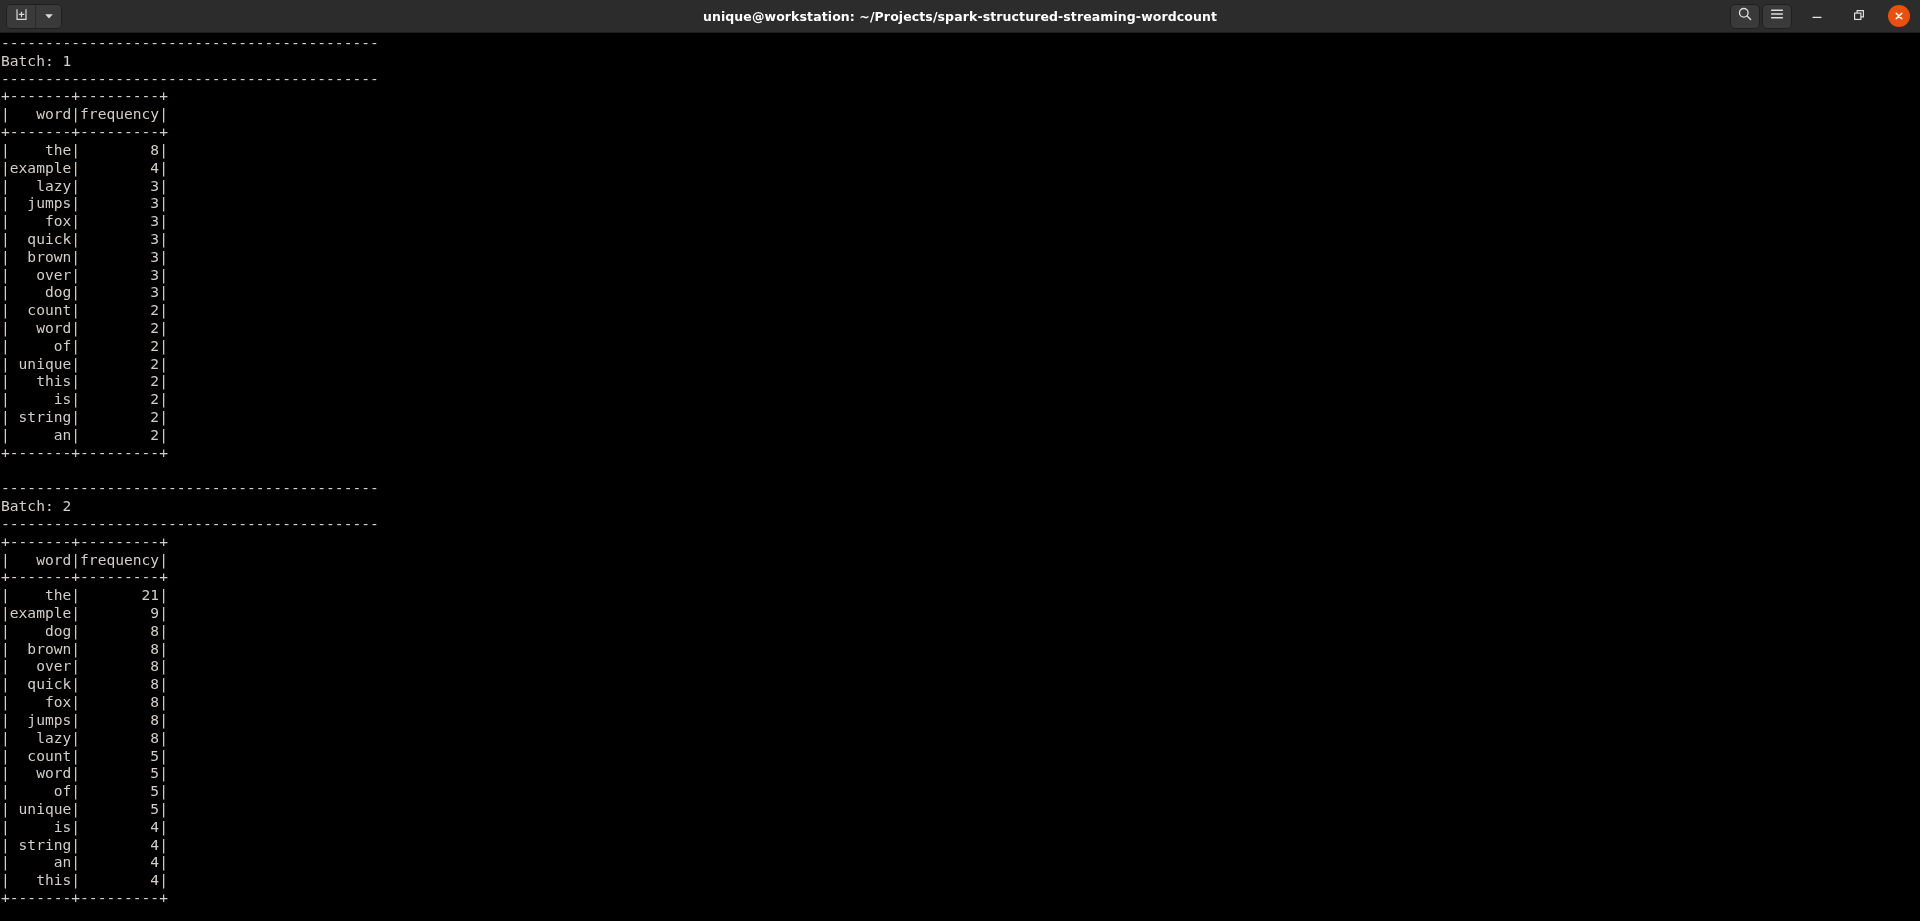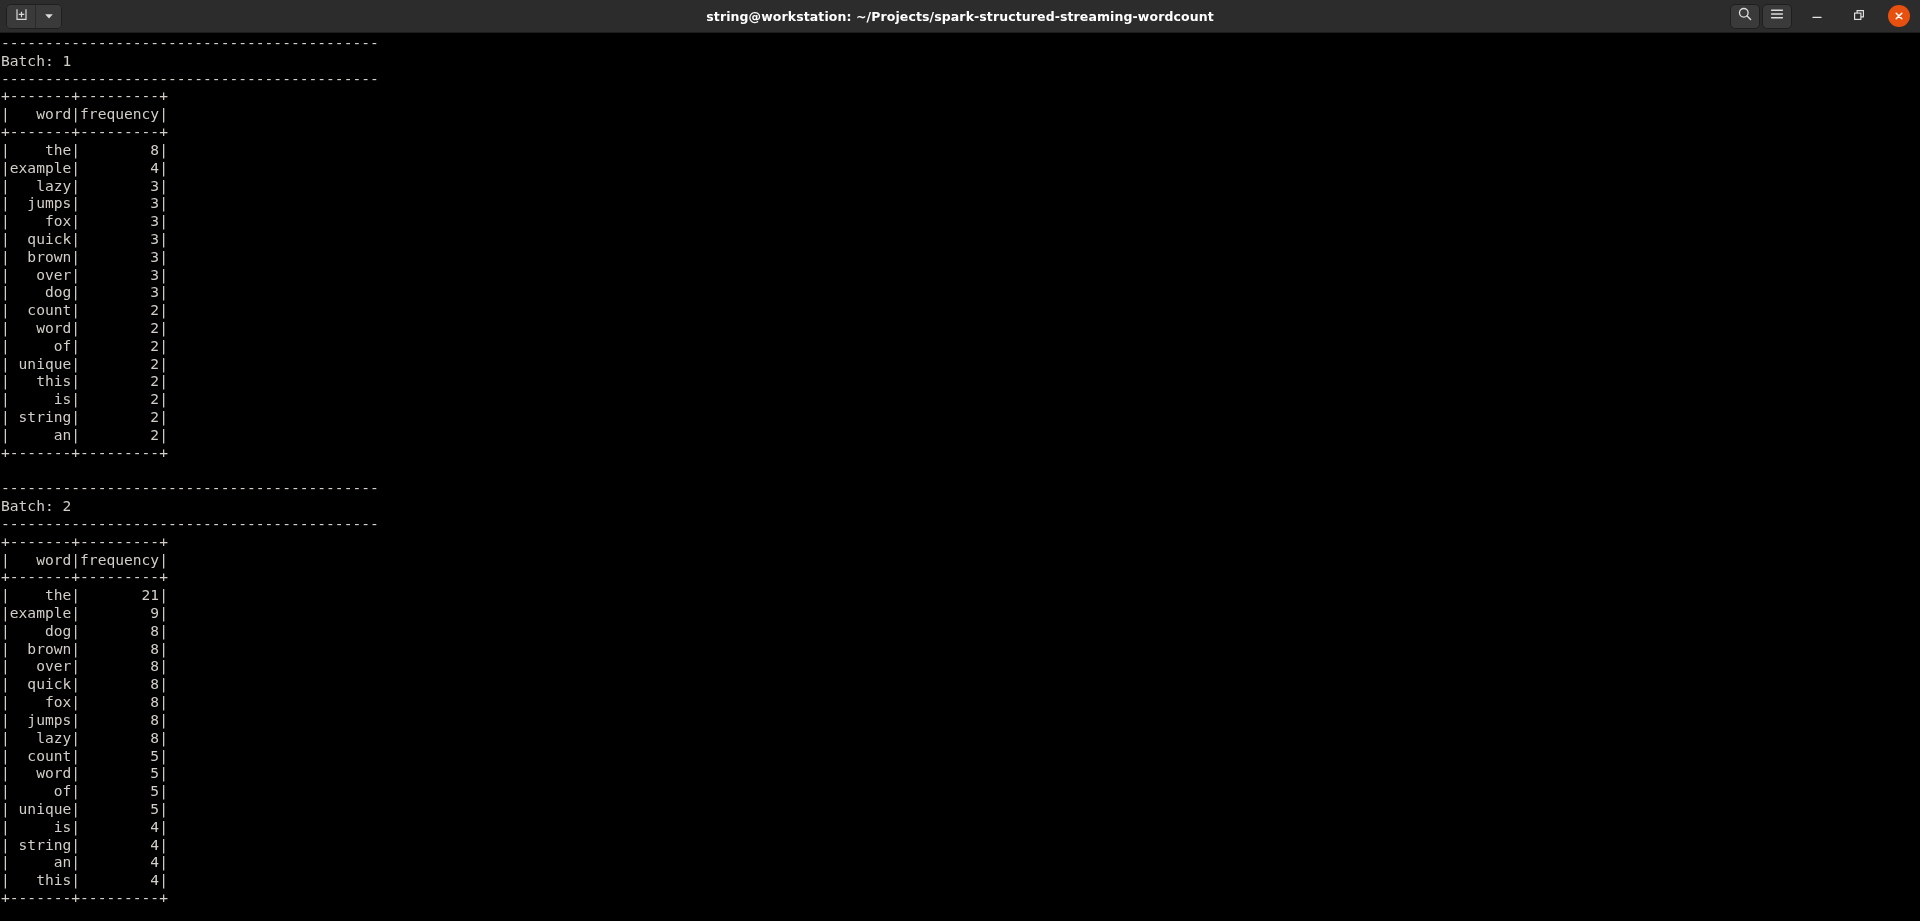--- a/index.html
+++ b/index.html
@@ -168,21 +168,21 @@
           <span>
             <svg width="12" height="12" viewBox="0 0 12 12">
               <path d="M2.2 4.3 L6 8.4 L9.8 4.3 Z" fill="#dcdcdc"></path>
             </svg>
           </span>
         </div>
 
       </div>
     </div>
 
-    <div class="tb-title">string@workstation: ~/Projects/spark-structured-streaming-wordcount</div>
+    <div class="tb-title">unique@workstation: ~/Projects/spark-structured-streaming-wordcount</div>
 
     <div class="tb-right">
 
       <div class="tbtn" title="Find">
         <span>
           <svg width="16" height="16" viewBox="0 0 16 16">
             <circle cx="6.8" cy="6.8" r="4.3" fill="none" stroke="#dcdcdc" stroke-width="1.35"></circle>
             <path d="M10.1 10.1 L13.6 13.6" stroke="#dcdcdc" stroke-width="1.45" stroke-linecap="round"></path>
           </svg>
         </span>

